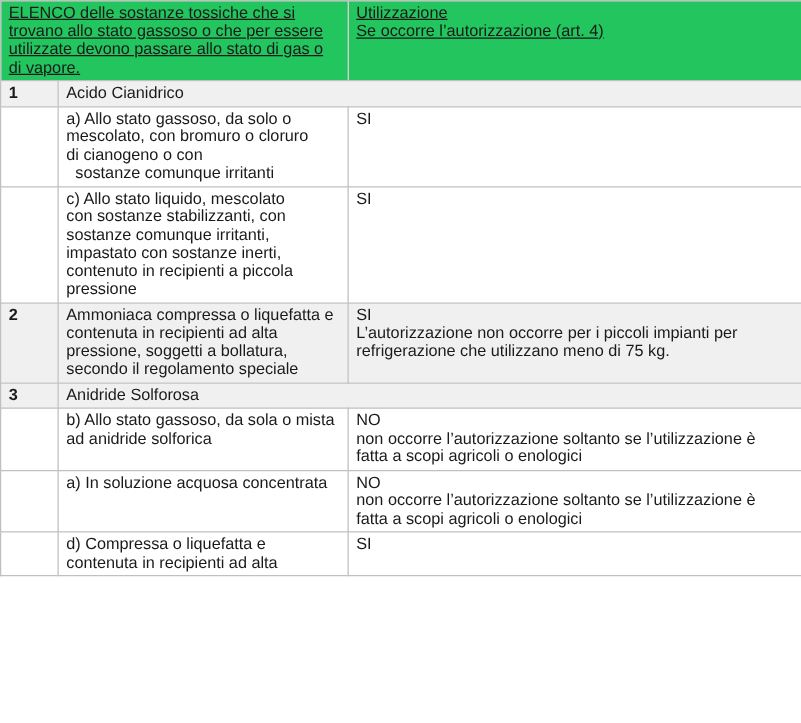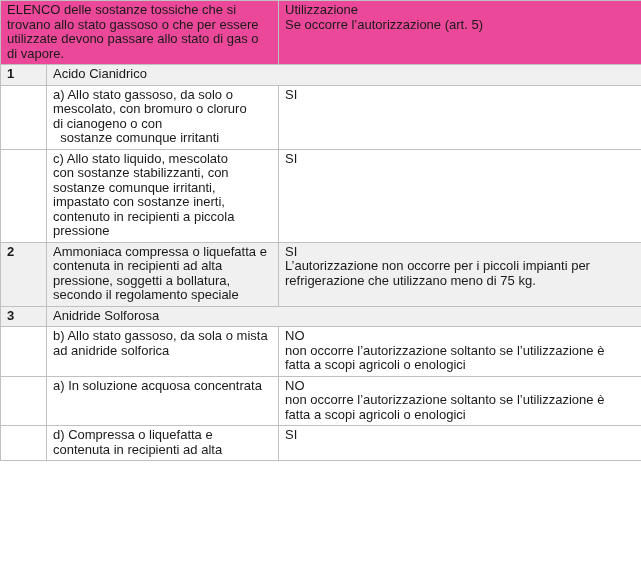--- a/index.html
+++ b/index.html
@@ -23,21 +23,22 @@
     line-height: 14.5px;
   }
   table.doc-table td {
     border: 1px solid #c0c0c0;
     vertical-align: top;
     padding: 2px 6px 3px 6px;
     white-space: pre-wrap;
     overflow: hidden;
   }
   td.header-cell {
-    background: #ec4899;
+    background: #22c55e;
+    text-decoration: underline;
   }
   tr.section-row td {
     background: #f0f0f0;
   }
   td.num-cell {
     font-weight: bold;
     padding-left: 18px;
   }
   td.title-cell {
     padding-left: 11px;
@@ -58,21 +59,21 @@
       <col class="c-use">
     </colgroup>
 
     <tbody>
         <tr>
       <td class="header-cell" colspan="2">ELENCO delle sostanze tossiche che si
 trovano allo stato gassoso o che per essere
 utilizzate devono passare allo stato di gas o
 di vapore.</td>
       <td class="header-cell">Utilizzazione
-Se occorre l’autorizzazione (art. 5)</td>
+Se occorre l’autorizzazione (art. 4)</td>
     </tr>
 
     <tr class="section-row">
       <td class="num-cell">1</td>
       <td class="title-cell" colspan="2">Acido Cianidrico</td>
     </tr>
 
     <tr>
       <td></td>
       <td>a) Allo stato gassoso, da solo o

